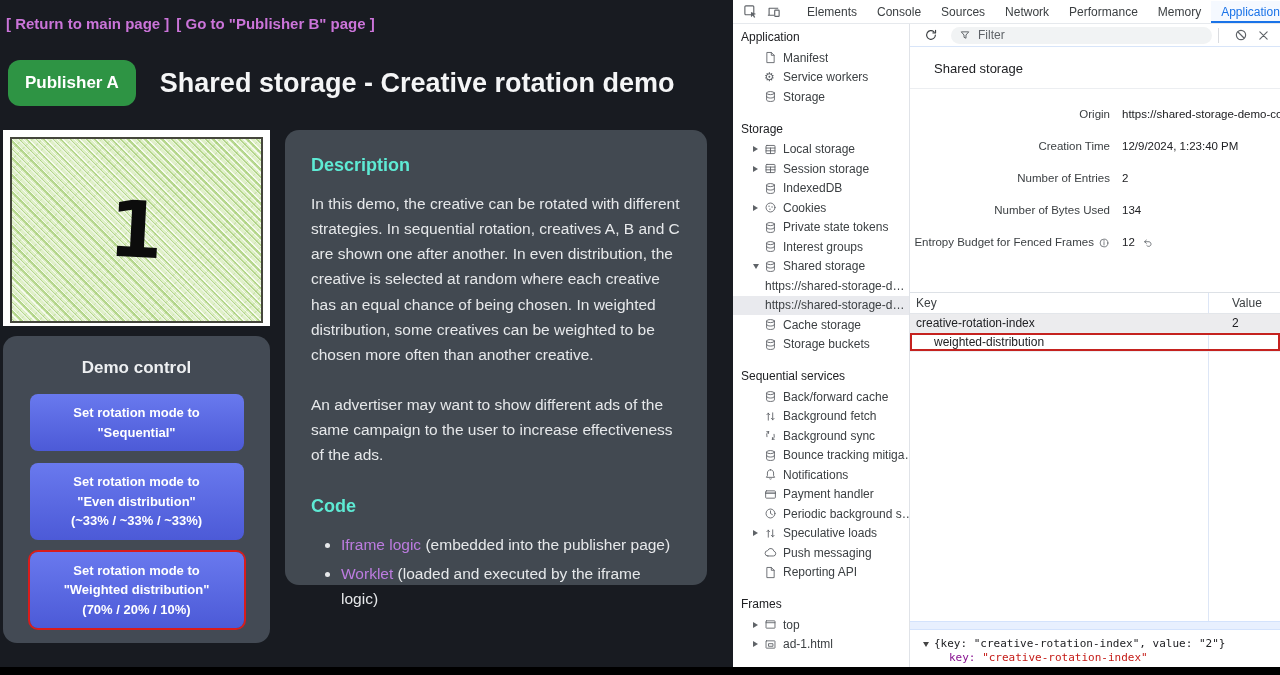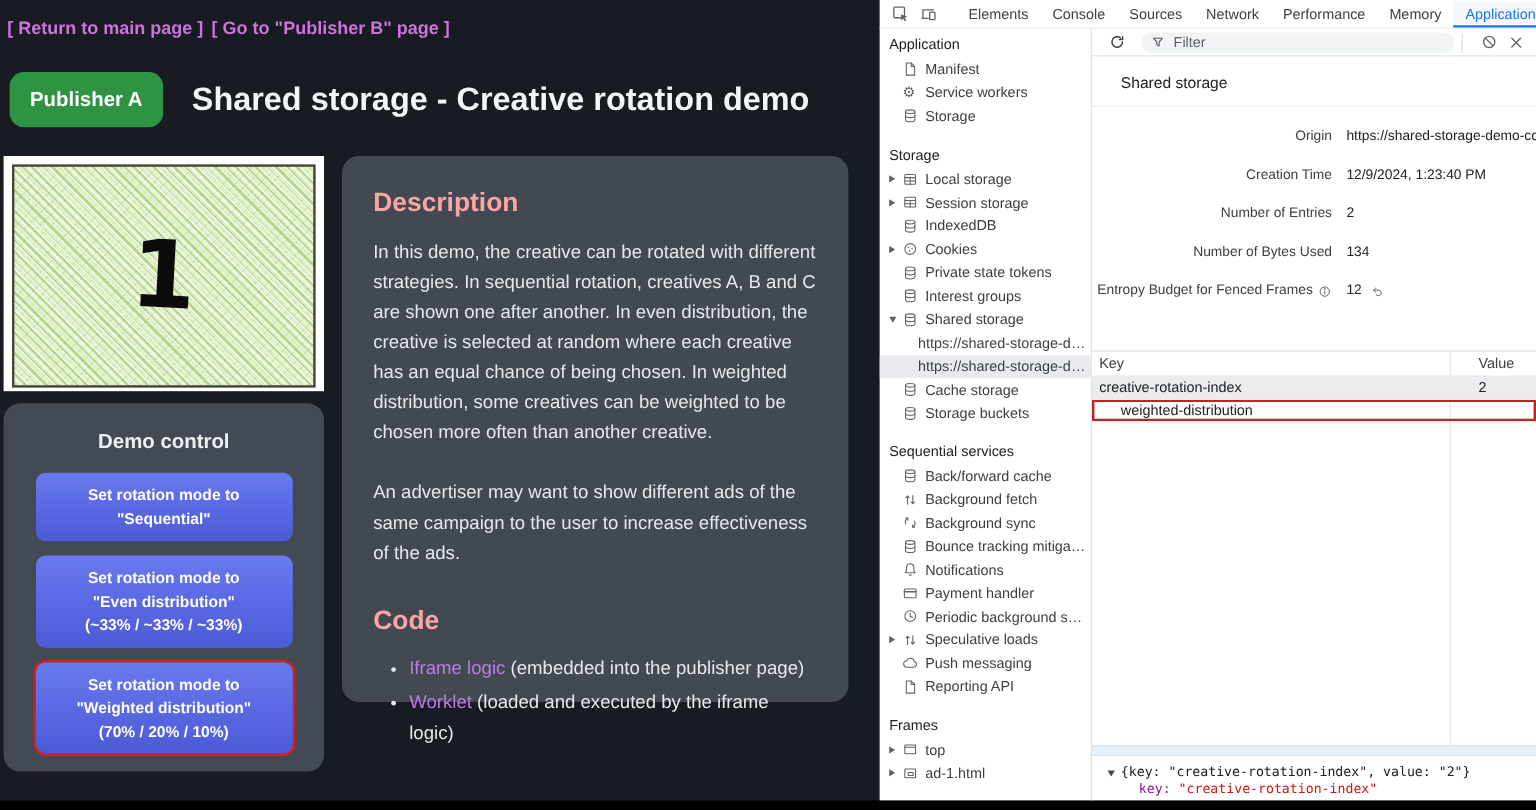--- a/index.html
+++ b/index.html
@@ -26,39 +26,39 @@
      transform:rotate(3deg);line-height:1;}
   .demo-panel{margin-top:10px;background:#434a54;border-radius:14px;height:307px;box-sizing:border-box;padding-top:22px;}
   .demo-title{text-align:center;color:#edeff1;font-size:17px;font-weight:700;}
   .demo-btn{display:block;width:214px;margin:12px auto 0;padding:9px 6px;border-radius:8px;border:none;cursor:pointer;
      background:linear-gradient(180deg,#6979ee,#4c5ad7);color:#fff;font-weight:700;font-size:13px;line-height:1.5;
      text-align:center;font-family:inherit;}
   .demo-btn:first-child{margin-top:16px;}
   .demo-btn.hl{box-shadow:0 0 0 2px #d91c1c;}
   .desc-panel{width:422px;box-sizing:border-box;background:#424951;border-radius:14px;padding:21px 26px;
      color:#e6e8ea;font-size:15.5px;line-height:1.62;height:455px;}
-  .desc-panel h2{color:#fca5a5;font-size:22px;margin:0 0 11px;font-weight:700;}
+  .desc-panel h2{color:#5eead4;font-size:18px;margin:0 0 11px;font-weight:700;}
   .desc-p{margin:0 0 25px;}
   .code-list{margin:0;padding-left:30px;}
   .code-list li{margin-bottom:3px;}
   .code-link{color:#bd7ce0;cursor:pointer;}
 
   
   .devtools{position:absolute;left:733px;top:0;width:547px;height:667px;background:#fff;
      font-size:12px;color:#3c4043;}
   .tabbar{height:24px;display:flex;align-items:center;border-bottom:1px solid #e6e9ed;padding-left:6px;box-sizing:border-box;}
   .tb-icon{display:flex;align-items:center;padding:0 4px;cursor:pointer;}
   .tb-sep{width:1px;height:15px;background:#dadce0;margin:0 6px;}
   .tab{padding:0 10px;line-height:22px;cursor:pointer;white-space:nowrap;}
   .tab.active{color:#1a73e8;box-shadow:inset 0 -2px 0 #1a73e8;background:#f5f9ff;}
   .dt-body{display:flex;height:643px;}
   .sidebar{width:177px;flex:none;border-right:1px solid #e0e3e8;overflow:hidden;box-sizing:border-box;}
   .sb-header{padding:6px 8px 4px;color:#202124;}
   .sb-header.gap{margin-top:9px;}
-  .sb-row{display:flex;align-items:center;height:19.5px;padding-left:8px;color:#3c4043;cursor:pointer;white-space:nowrap;}
+  .sb-row{display:flex;align-items:center;height:19.5px;padding-left:20px;color:#3c4043;cursor:pointer;white-space:nowrap;}
   .sb-exp{width:11px;flex:none;display:flex;align-items:center;}
   .sb-icon{width:19px;flex:none;display:flex;align-items:center;color:#5f6368;}
   .sb-label{overflow:hidden;}
   .sb-row.child{padding-left:32px;}
   .sb-row.selected{background:#e9eaee;}
   .tri-r{width:0;height:0;border-left:5px solid #5f6368;border-top:3.5px solid transparent;border-bottom:3.5px solid transparent;}
   .tri-d{width:0;height:0;border-top:5px solid #5f6368;border-left:3.5px solid transparent;border-right:3.5px solid transparent;}
   .gear2{font-size:12px;color:#5f6368;line-height:1;}
 
   .main{flex:1;display:flex;flex-direction:column;min-width:0;}

